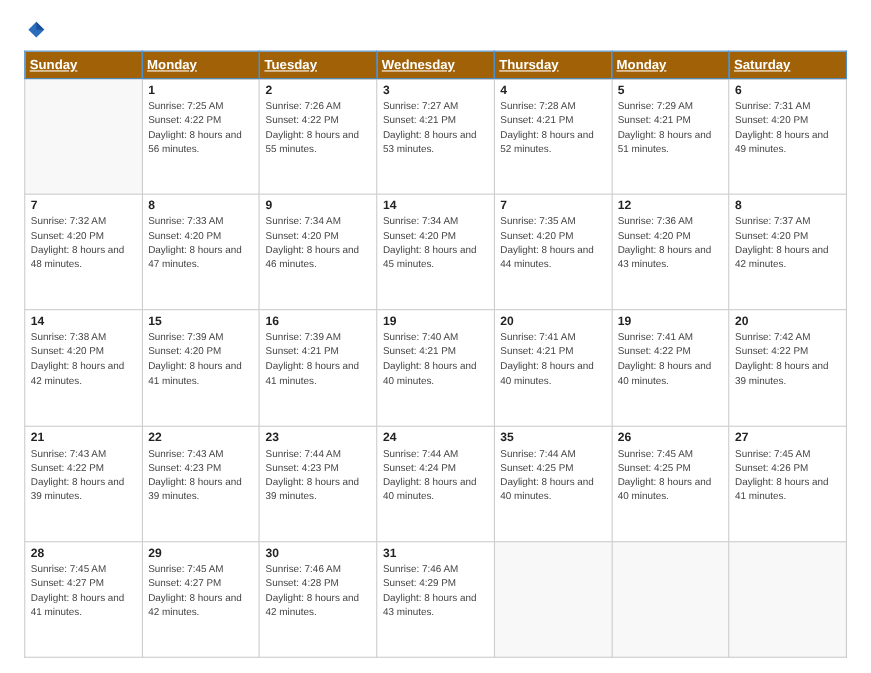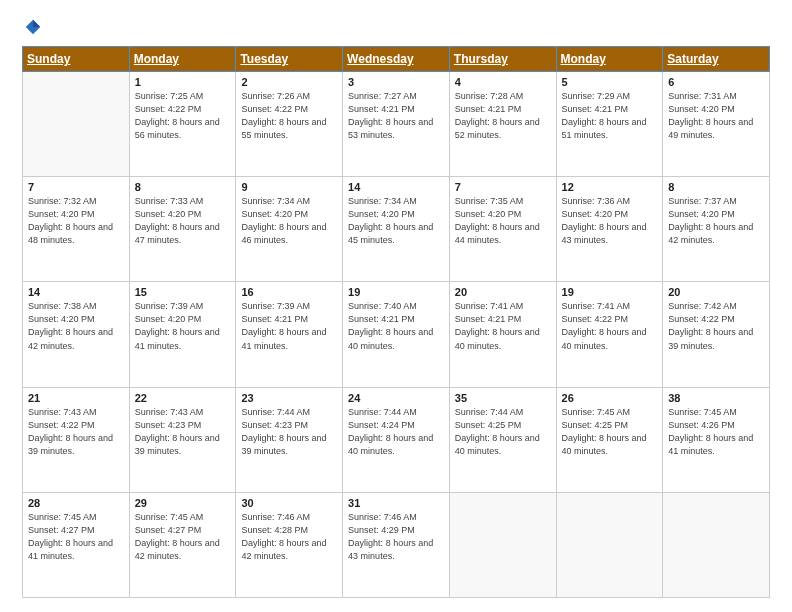--- a/index.html
+++ b/index.html
@@ -242,21 +242,21 @@
           </td>
           <td>
             <span class="day-number">35</span>
             <div class="day-info">Sunrise: 7:44 AM<br>Sunset: 4:25 PM<br>Daylight: 8 hours and 40 minutes.</div>
           </td>
           <td>
             <span class="day-number">26</span>
             <div class="day-info">Sunrise: 7:45 AM<br>Sunset: 4:25 PM<br>Daylight: 8 hours and 40 minutes.</div>
           </td>
           <td>
-            <span class="day-number">38</span>
+            <span class="day-number">27</span>
             <div class="day-info">Sunrise: 7:45 AM<br>Sunset: 4:26 PM<br>Daylight: 8 hours and 41 minutes.</div>
           </td>
         </tr>
         <tr>
           <td>
             <span class="day-number">28</span>
             <div class="day-info">Sunrise: 7:45 AM<br>Sunset: 4:27 PM<br>Daylight: 8 hours and 41 minutes.</div>
           </td>
           <td>
             <span class="day-number">29</span>

